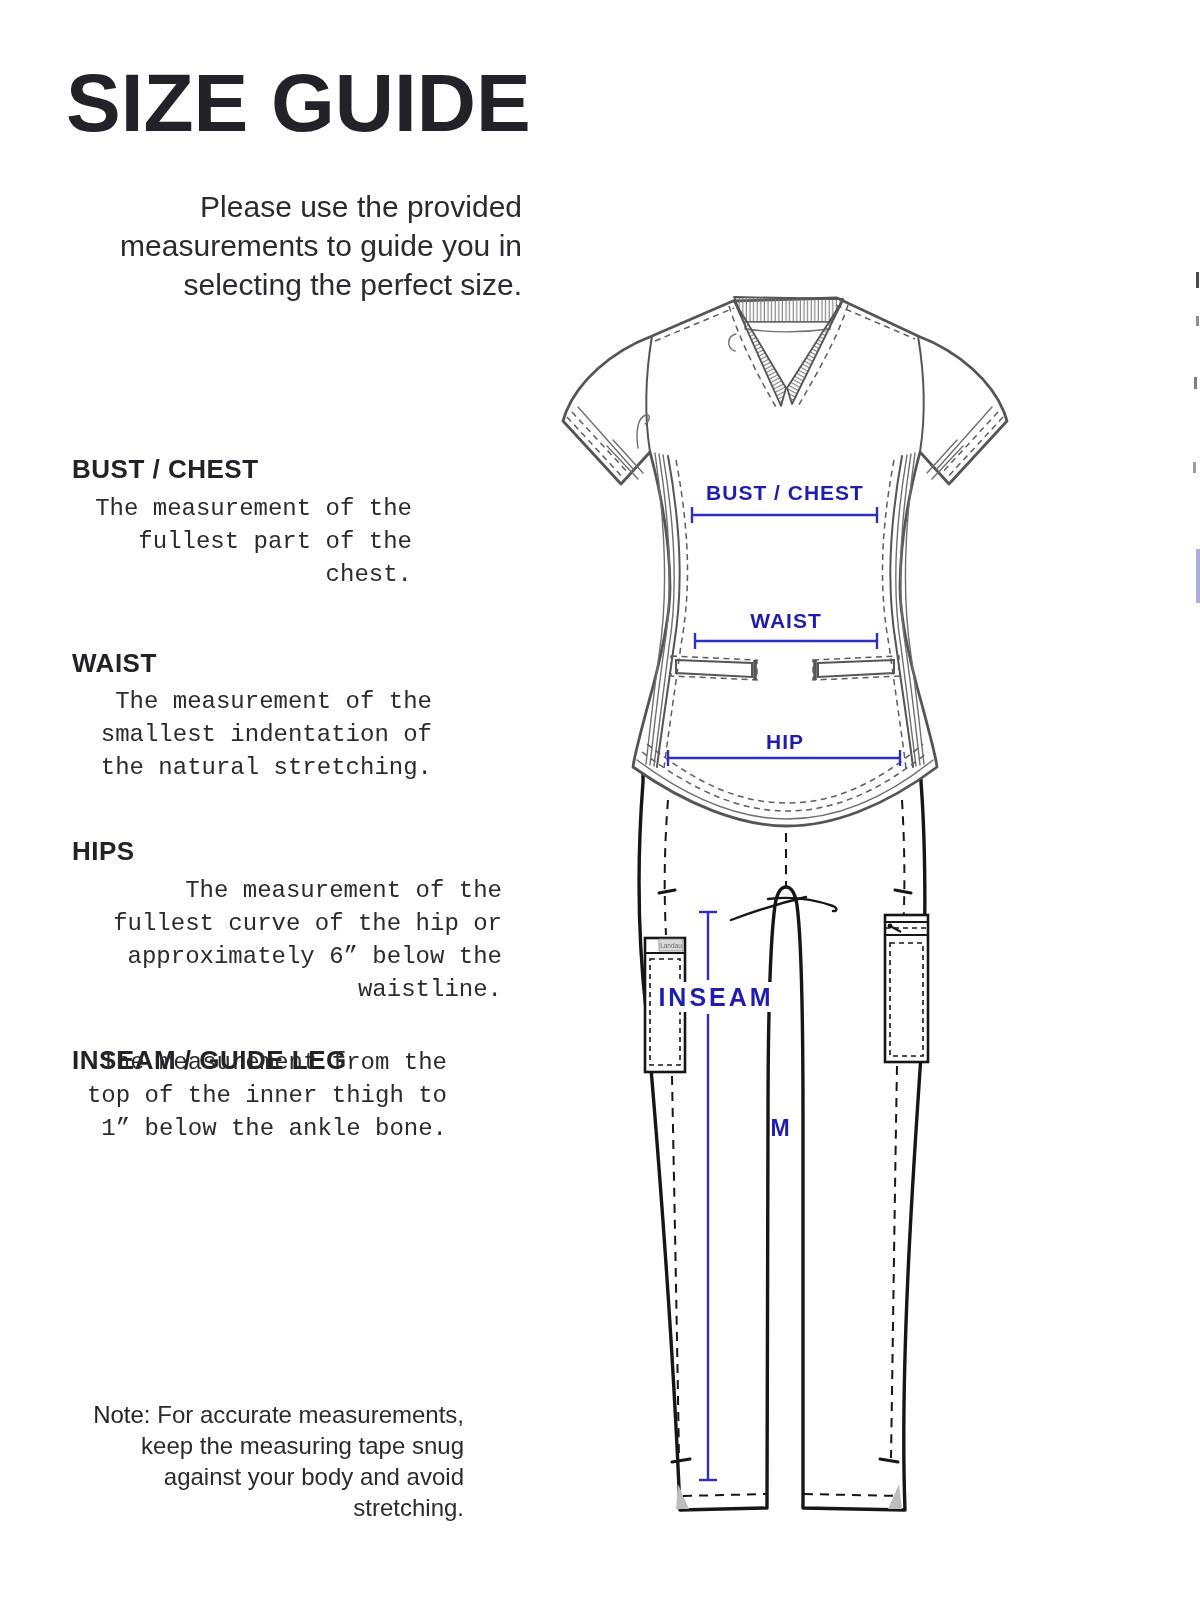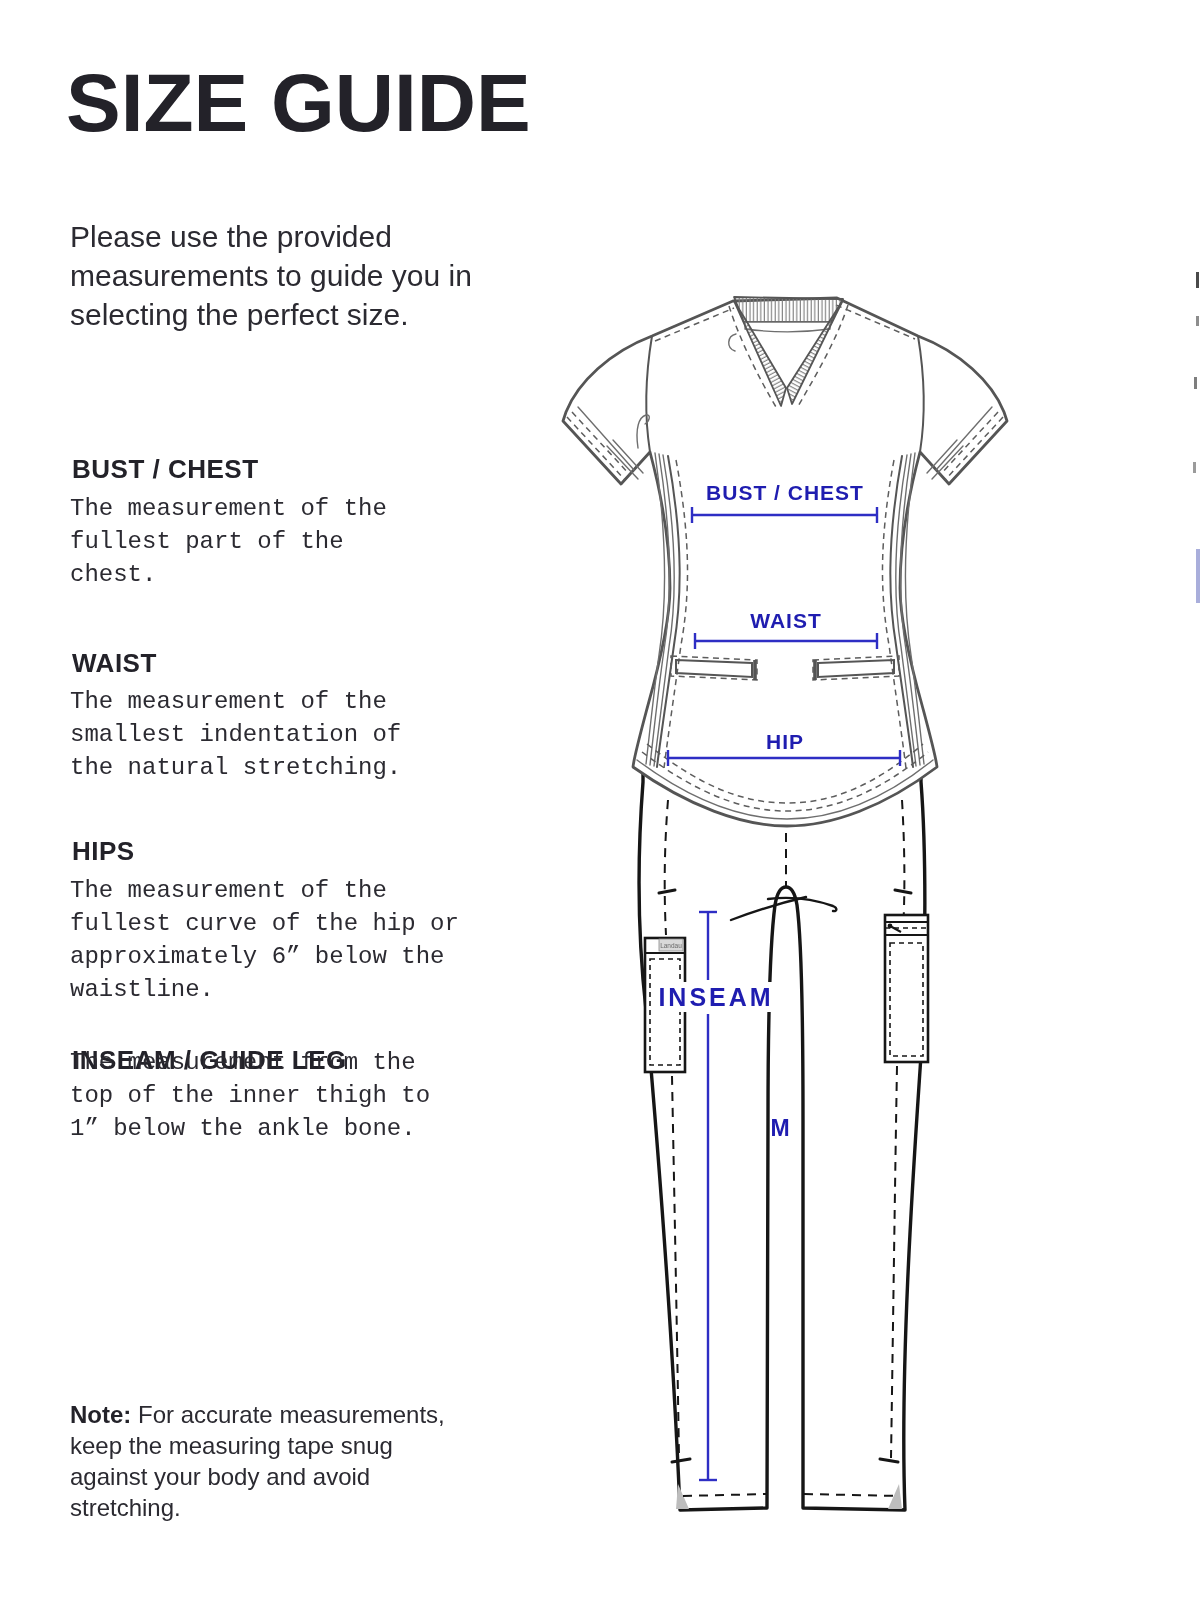--- a/index.html
+++ b/index.html
@@ -4,27 +4,27 @@
 <style>
   :root{
     --label-blue:#1f1db0;
     --line-blue:#2e2ec4;
     --top-line:#555555;
     --pants-line:#161616;
   }
   *{margin:0;padding:0;box-sizing:border-box;}
   html,body{width:1200px;height:1600px;background:#ffffff;overflow:hidden;}
   body{font-family:"Liberation Sans","DejaVu Sans",sans-serif;color:#2b2a31;position:relative;}
-  .abs{position:absolute;}
+  .abs{position:absolute;text-align:right;}
   .title{left:66px;top:62px;font-size:82px;font-weight:700;letter-spacing:0px;color:#232229;line-height:1;}
-  .intro{left:70px;top:187px;width:452px;font-size:30px;line-height:39px;color:#2b2a31;margin-top:30px;}
+  .intro{left:70px;top:187px;width:452px;font-size:30px;line-height:39px;color:#2b2a31;}
   .sec-h{left:72px;font-size:26px;font-weight:700;letter-spacing:.5px;color:#232229;line-height:30px;}
   .sec-b{left:70px;font-size:24px;line-height:33px;color:#2b2a31;font-family:Liberation Mono, monospace;}
   .note{left:70px;top:1399px;width:394px;font-size:24px;line-height:31px;color:#2b2a31;}
-  .note b{font-weight:700;color:#232229;}
+  .note b{font-weight:400;color:#232229;}
   svg{position:absolute;left:0;top:0;}
   svg text{font-family:"Liberation Sans","DejaVu Sans",sans-serif;}
   .ts-fill{fill:#ffffff;stroke:var(--top-line);stroke-width:2.8;stroke-linejoin:round;}
   .ts-med{fill:none;stroke:var(--top-line);stroke-width:2;stroke-linecap:round;}
   .ts-thin{fill:none;stroke:#6e6e6e;stroke-width:1.4;stroke-linecap:round;}
   .ts-dash{fill:none;stroke:#5d5d5d;stroke-width:1.5;stroke-dasharray:6 4.5;stroke-linecap:butt;}
   .band{stroke:var(--top-line);stroke-width:1.8;stroke-linejoin:round;}
   .ps-fill{fill:#ffffff;stroke:var(--pants-line);stroke-width:3.4;stroke-linejoin:round;}
   .ps{fill:none;stroke:var(--pants-line);stroke-width:2.4;stroke-linecap:round;}
   .ps-bold{fill:none;stroke:var(--pants-line);stroke-width:3;stroke-linecap:round;}

